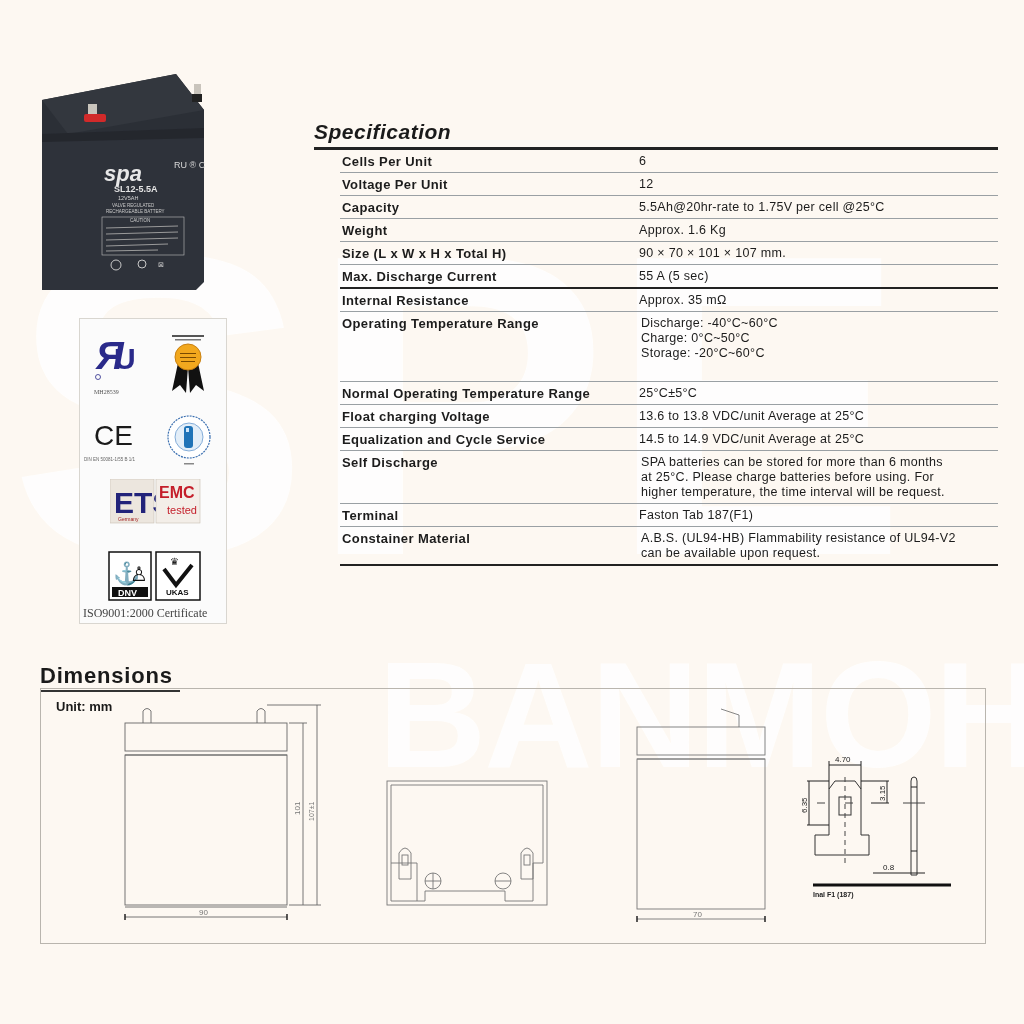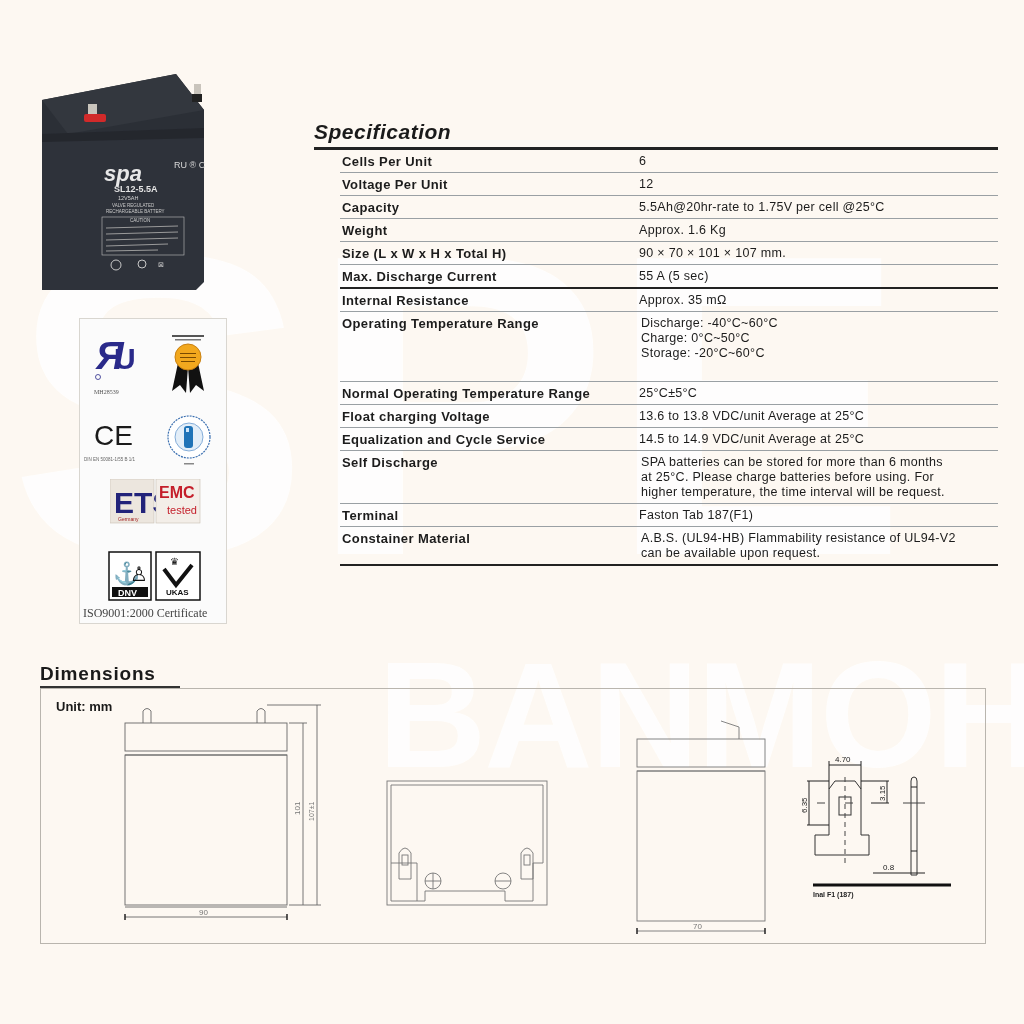--- a/index.html
+++ b/index.html
@@ -50,21 +50,21 @@
       color: #1c1c1c; letter-spacing: 0.4px; line-height: 15px;
     }
     .spec-value {
       flex: 1; font-size: 12.5px; padding: 4px 0 3px 2px; color: #1c1c1c;
       line-height: 15px; letter-spacing: 0.3px;
     }
     .spec-value div { white-space: nowrap; }
 
     
     .dim-title {
-      position: absolute; left: 40px; top: 663px; font-size: 19px; font-weight: bold;
+      position: absolute; left: 40px; top: 663px; font-size: 22px; font-weight: bold;
       letter-spacing: 0.8px; color: #1a1a1a; z-index: 1;
       border-bottom: 2px solid #333; padding-bottom: 1px; width: 140px;
     }
     .dim-box {
       position: absolute; left: 40px; top: 688px; width: 946px; height: 256px;
       border: 1px solid #b9b5ae; z-index: 1;
     }
     .dim-unit {
       position: absolute; left: 15px; top: 10px; font-size: 13px; font-weight: bold; color: #1a1a1a;
     }
@@ -316,21 +316,21 @@
       <path d="M136,100 L136,74 Q142,64 148,74 L148,100 Z"></path>
       <rect x="139" y="76" width="6" height="10"></rect>
       <circle cx="48" cy="102" r="8"></circle>
       <line x1="40" y1="102" x2="56" y2="102"></line>
       <line x1="48" y1="94" x2="48" y2="110"></line>
       <circle cx="118" cy="102" r="8"></circle>
       <line x1="110" y1="102" x2="126" y2="102"></line>
     </svg>
   </div>
 
-  <div class="drawing" style="left:592px; top:24px;">
+  <div class="drawing" style="left:592px; top:12px;">
     <svg width="140" height="236" viewBox="0 0 140 236" fill="none" stroke="#777" stroke-width="0.9">
       <polyline points="88,8 106,14 106,26"></polyline>
       <rect x="4" y="26" width="128" height="28"></rect>
       <line x1="4" y1="58" x2="132" y2="58"></line>
       <rect x="4" y="58" width="128" height="150"></rect>
       <line x1="4" y1="218" x2="132" y2="218"></line>
       <line x1="4" y1="215" x2="4" y2="221" stroke="#222" stroke-width="1.5"></line>
       <line x1="132" y1="215" x2="132" y2="221" stroke="#222" stroke-width="1.5"></line>
       <text x="60" y="216" font-size="8" fill="#777" stroke="none">70</text>
     </svg>

